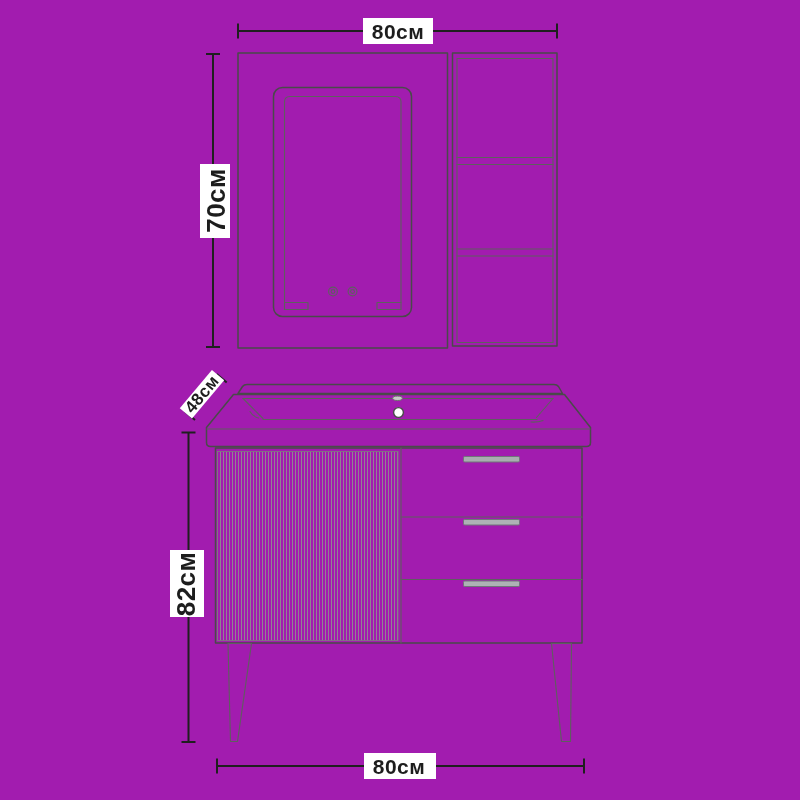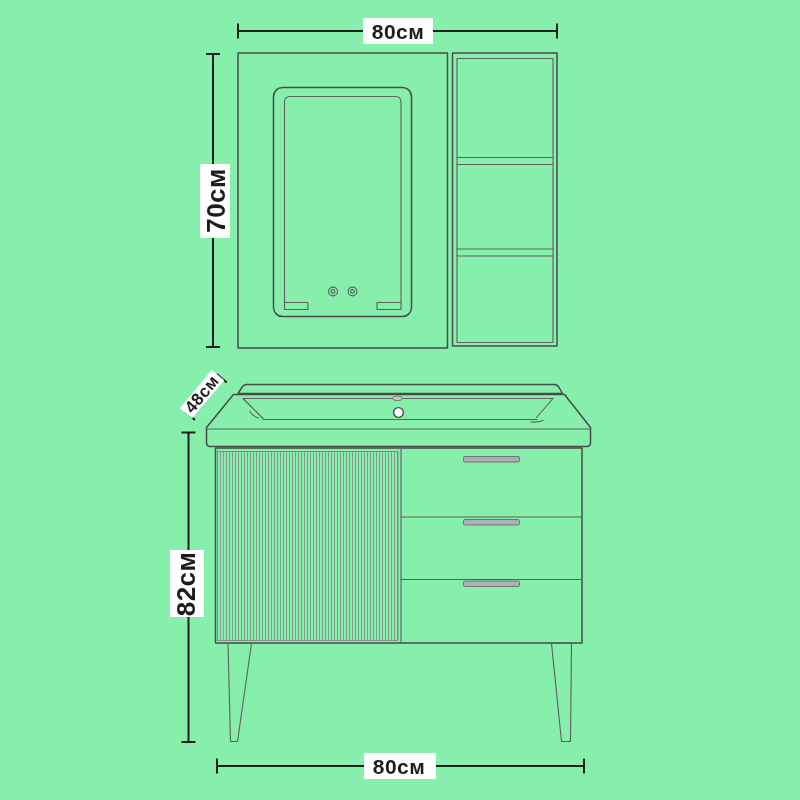--- a/index.html
+++ b/index.html
@@ -1,19 +1,19 @@
 <!DOCTYPE html>
 <html><head>
 <meta charset="utf-8">
 <style>
   html,body{margin:0;padding:0;background:#ffffff;}
   .stage{
     position:relative;
     width:800px;height:800px;
-    background:#86efac;
+    background:#a21caf;
     font-family:"Liberation Sans", sans-serif;
     overflow:hidden;
   }
   svg{display:block;}
   .outline{fill:none;stroke:#4a4a4a;stroke-width:1.5;stroke-linejoin:round;stroke-linecap:round;}
   .outline-thin{fill:none;stroke:#5f5f5f;stroke-width:1.1;stroke-linejoin:round;stroke-linecap:round;}
   .dim-line{fill:none;stroke:#1f1f1f;stroke-width:2;stroke-linecap:butt;}
   .dim-label{
     fill:#1d1d1d;
     font-family:"Liberation Sans", sans-serif;

